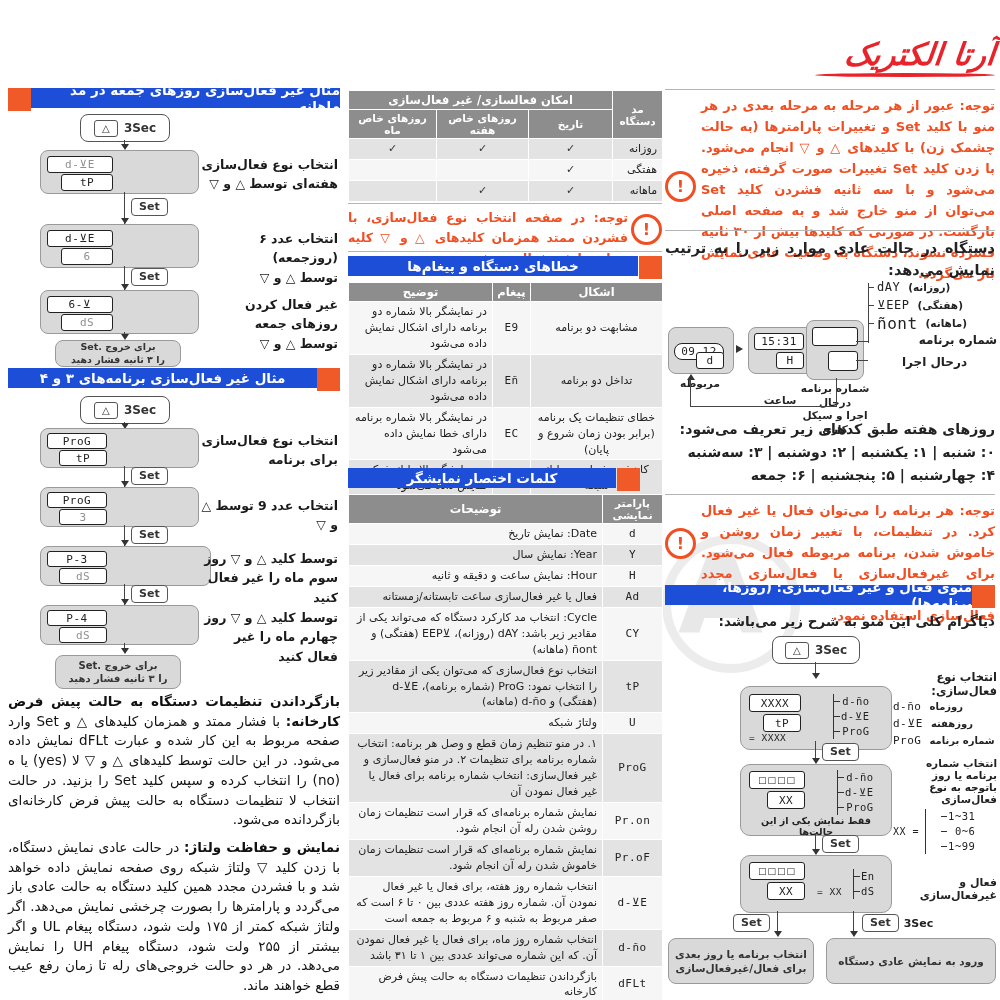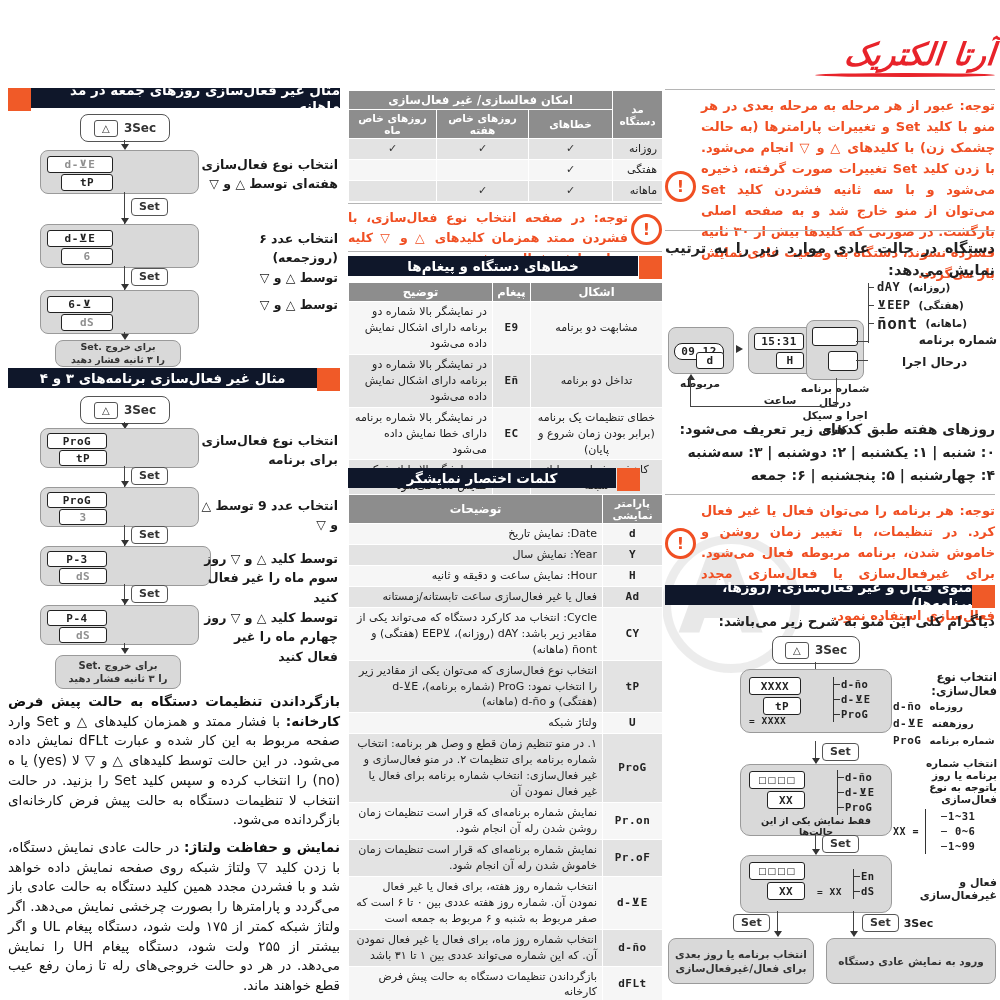--- a/index.html
+++ b/index.html
@@ -1,21 +1,21 @@
 <!DOCTYPE html>
 <html lang="fa"><head>
 <meta charset="utf-8">
 <style>
   html,body{margin:0;padding:0;background:#fff;}
   #page{position:relative;width:1000px;height:1000px;background:#fff;overflow:hidden;
         font-family:"DejaVu Sans",sans-serif;direction:rtl;color:#222;}
   .abs{position:absolute;}
-  .seg{font-family:"DejaVu Sans Mono","DejaVu Sans",monospace;font-weight:700;letter-spacing:.5px;}
+  .seg{font-family:"DejaVu Sans Mono","DejaVu Sans",monospace;font-weight:400;letter-spacing:.5px;text-align:right;}
   
-  .hbar{background:#0f172a;color:#fff;font-size:13.5px;font-weight:700;height:20px;
+  .hbar{background:#1d4ed8;color:#fff;font-size:13.5px;font-weight:700;height:20px;
         display:flex;align-items:center;justify-content:center;}
   .sq{width:23px;height:23px;background:#f05a28;}
   
   .note{color:#f04f23;font-weight:700;font-size:13px;line-height:1.62;text-align:justify;}
   .alert{width:25px;height:25px;border:3px solid #f04f23;border-radius:50%;color:#f04f23;
          font-weight:700;font-size:16px;display:flex;align-items:center;justify-content:center;background:#fff;}
   .hr{height:1px;background:#b5b5b5;}
   
   .lcd{background:#d9d9d9;border:1px solid #9a9a9a;border-radius:8px;}
   .win{position:absolute;background:#fff;border:1.6px solid #222;border-radius:3px;
@@ -177,21 +177,21 @@
   <div class="abs" style="left:665px;top:613px;width:330px;text-align:right;font-weight:700;font-size:13.5px;">دیاگرام کلی این منو به شرح زیر می‌باشد:</div>
 
   <div>
     <div class="abs upbtn" style="left:772px;top:636px;width:86px;height:26px;">
       <span class="tribox">△</span>
       <span>3Sec</span>
     </div>
     <div class="abs vline" style="left:815px;top:662px;height:12px;"></div>
     <div class="abs ahead" style="left:812px;top:673px;"></div>
 
-    <div class="abs gbox" style="left:740px;top:669px;width:150px;height:62px;">
+    <div class="abs gbox" style="left:740px;top:686px;width:150px;height:62px;">
       <div class="win" style="left:8px;top:7px;width:50px;height:16px;">
           <span class="seg">XXXX</span>
         </div>
       <div class="win" style="left:22px;top:27px;width:36px;height:16px;">
           <span class="seg">tP</span>
         </div>
       <div class="abs seg" style="left:8px;top:45px;font-size:9.5px;">XXXX =</div>
       <div class="brace abs" style="left:92px;top:7px;">
         <div class="bropt seg">d-ño</div>
         <div class="bropt seg">d-⊻E</div>
@@ -291,21 +291,21 @@
         <col style="width:84px;">
         <col style="width:92px;">
         <col style="width:88px;">
       </colgroup>
     <tbody>
         <tr>
       <th rowspan="2" style="font-size:10.5px;">مد دستگاه</th>
       <th colspan="3">امکان فعالسازی/ غیر فعال‌سازی</th>
     </tr>
     <tr>
-      <th style="font-size:10.5px;">خطاهای</th>
+      <th style="font-size:10.5px;">تاریخ</th>
       <th style="font-size:10.5px;">روزهای خاص هفته</th>
       <th style="font-size:10.5px;">روزهای خاص ماه</th>
     </tr>
     <tr>
       <td class="modecell">روزانه</td>
       <td class="chk">✓</td>
       <td class="chk">✓</td>
       <td class="chk">✓</td>
     </tr>
     <tr>
@@ -495,20 +495,21 @@
 
     <div class="abs lcd" style="left:40px;top:290px;width:157px;height:42px;">
       <div class="win" style="left:6px;top:5px;width:64px;height:15px;">
           <span class="seg">⊻-6</span>
         </div>
       <div class="win" style="left:20px;top:23px;width:50px;height:15px;">
           <span class="seg dim">dS</span>
         </div>
     </div>
     <div class="abs steplabel" style="left:200px;top:295px;width:138px;">
+      <div>غیر فعال کردن روزهای جمعه</div>
         <div>توسط △ و ▽</div>
     </div>
 
     <div class="abs vline" style="left:124px;top:332px;height:5px;"></div>
     <div class="abs ahead" style="left:121px;top:334px;"></div>
     <div class="abs endbox" style="left:55px;top:340px;width:124px;height:25px;">
       <div>برای خروج .Set</div>
         <div>را ۳ ثانیه فشار دهید</div>
     </div>
   </div>

